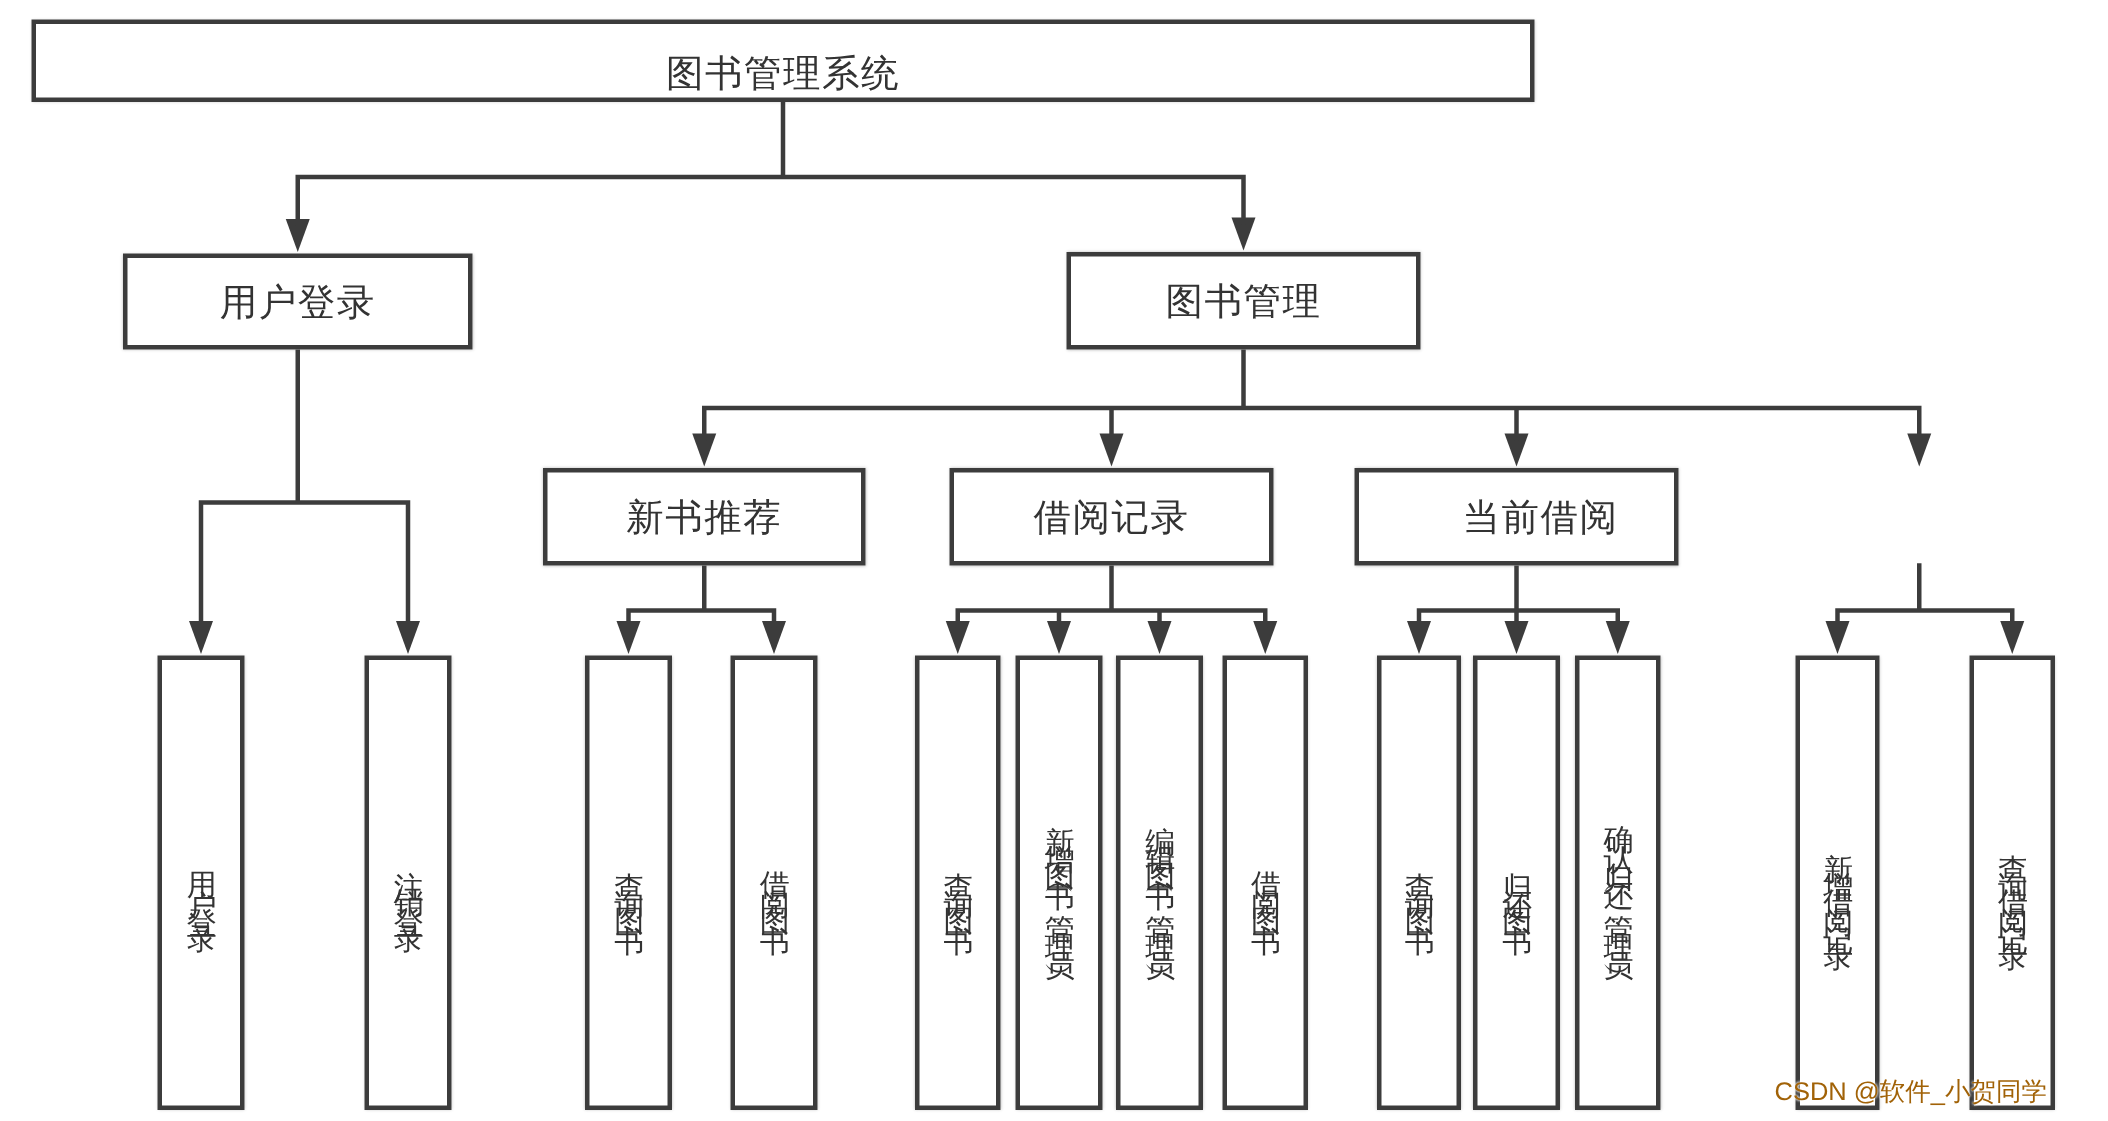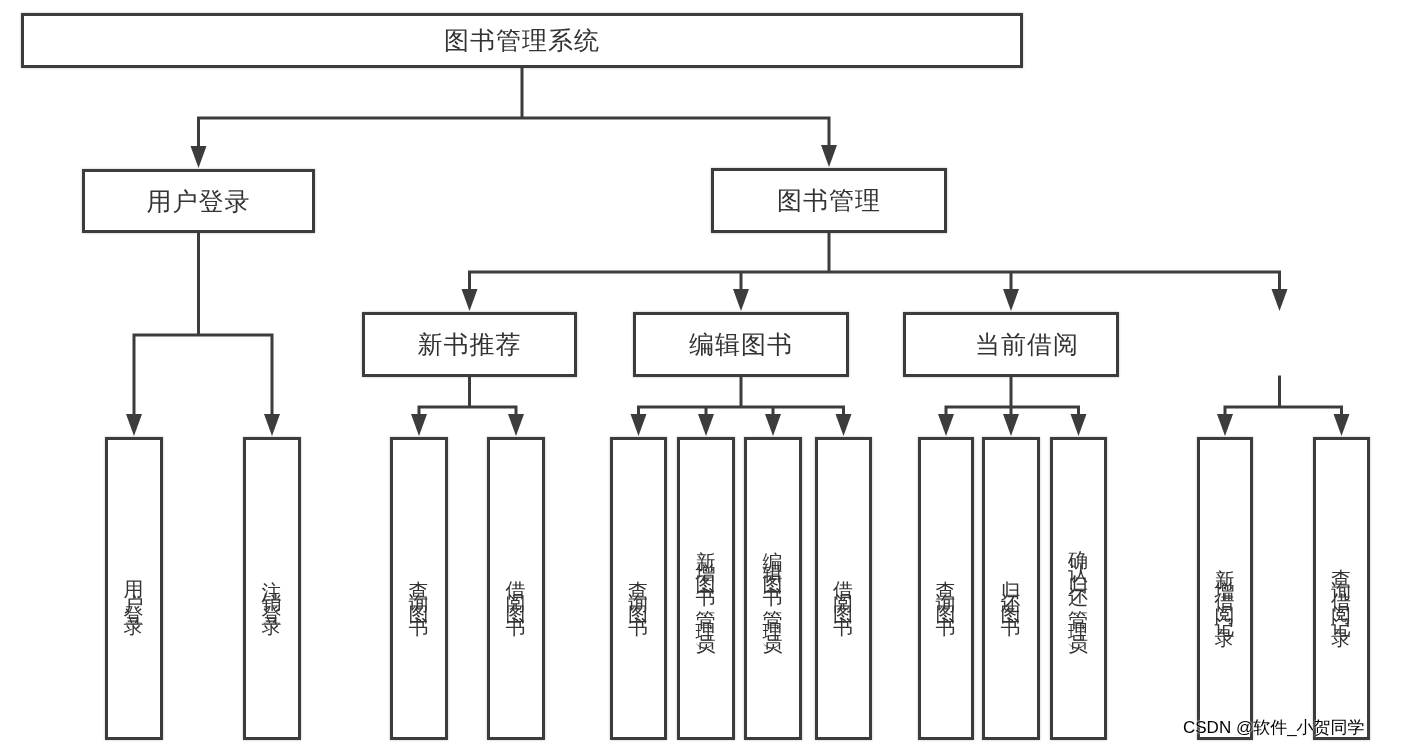--- a/index.html
+++ b/index.html
@@ -72,35 +72,35 @@
       <path d="M741 377 L741 407 M638.5 407 L843.5 407 M638.5 407 L638.5 417 M706 407 L706 417 M773 407 L773 417 M843.5 407 L843.5 417" fill="none" stroke="#3c3c3c" stroke-width="3" stroke-linecap="square"></path>
       <polygon points="938,414 954,414 946,436" fill="#3c3c3c"></polygon>
       <polygon points="1003,414 1019,414 1011,436" fill="#3c3c3c"></polygon>
       <polygon points="1070.5,414 1086.5,414 1078.5,436" fill="#3c3c3c"></polygon>
       <path d="M1011 377 L1011 407 M946 407 L1078.5 407 M946 407 L946 417 M1011 407 L1011 417 M1078.5 407 L1078.5 417" fill="none" stroke="#3c3c3c" stroke-width="3" stroke-linecap="square"></path>
       <polygon points="1217,414 1233,414 1225,436" fill="#3c3c3c"></polygon>
       <polygon points="1333.5,414 1349.5,414 1341.5,436" fill="#3c3c3c"></polygon>
       <path d="M1279.5 377 L1279.5 407 M1225 407 L1341.5 407 M1225 407 L1225 417 M1341.5 407 L1341.5 417" fill="none" stroke="#3c3c3c" stroke-width="3" stroke-linecap="square"></path>
     </svg>
 
-  <span id="watermark" style="color: #000000;">CSDN @软件_小贺同学</span>
-<div class="node node-h" style="left: 21px; top: 13px; width: 1002px; height: 55px;">
+  <span id="watermark" style="color: #a16207;">CSDN @软件_小贺同学</span>
+<div class="node node-h" style="left: 21px; top: 13px; width: 1002px; height: 55px; align-items: flex-end;">
       <span class="node-label">图书管理系统</span>
     </div>
     <div class="node node-h" style="left: 82px; top: 169px; width: 233px; height: 64px;">
       <span class="node-label">用户登录</span>
     </div>
     <div class="node node-h" style="left: 711px; top: 168px; width: 236px; height: 65px;">
       <span class="node-label">图书管理</span>
     </div>
     <div class="node node-h" style="left: 362px; top: 312px; width: 215px; height: 65px;">
       <span class="node-label">新书推荐</span>
     </div>
     <div class="node node-h" style="left: 633px; top: 312px; width: 216px; height: 65px;">
-      <span class="node-label">编辑图书</span>
+      <span class="node-label">借阅记录</span>
     </div>
     <div class="node node-h" style="left: 903px; top: 312px; width: 216px; height: 65px; padding-left: 32px;">
       <span class="node-label">当前借阅</span>
     </div>
     <div class="node node-v" style="left: 105px; top: 437px; width: 58px; height: 303px;">
       <span class="node-label">用户登录</span>
     </div>
     <div class="node node-v" style="left: 243px; top: 437px; width: 58px; height: 303px;">
       <span class="node-label">注销登录</span>
     </div>

